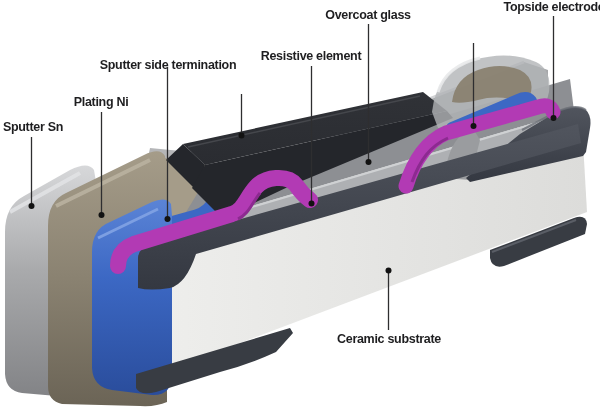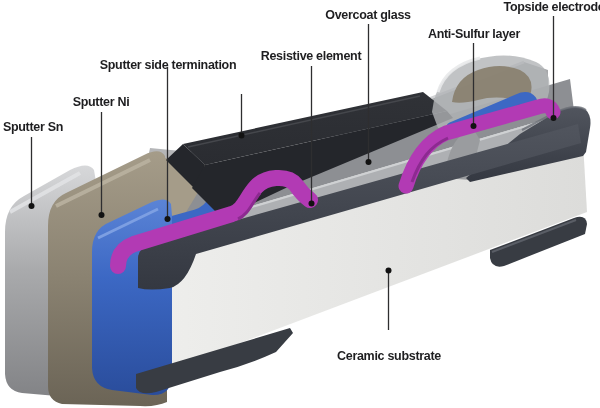--- a/index.html
+++ b/index.html
@@ -136,21 +136,20 @@
       <circle cx="241.5" cy="135.5" r="3"></circle>
       <circle cx="311.5" cy="203.5" r="3"></circle>
       <circle cx="368.5" cy="162" r="3"></circle>
       <circle cx="473.5" cy="126" r="3"></circle>
       <circle cx="553.5" cy="118" r="3"></circle>
       <circle cx="388.5" cy="270.5" r="3"></circle>
     </g>
   </svg>
 
   <div class="lbl" style="left:33px;top:120px">Sputter Sn</div>
-  <div class="lbl" style="left:101px;top:95px">Sputter Ni</div>
+  <div class="lbl" style="left:101px;top:95px">Plating Ni</div>
   <div class="lbl" style="left:168px;top:58px">Sputter side termination</div>
   <div class="lbl" style="left:311px;top:49px">Resistive element</div>
   <div class="lbl" style="left:368px;top:8px">Overcoat glass</div>
-  <div class="lbl" style="left:474px;top:27px">Anti-Sulfur layer</div>
   <div class="lbl" style="left:554px;top:0px">Topside electrode</div>
-  <div class="lbl" style="left:389px;top:349px">Ceramic substrate</div>
+  <div class="lbl" style="left:389px;top:332px">Ceramic substrate</div>
 
 </div>
 
 </body></html>

